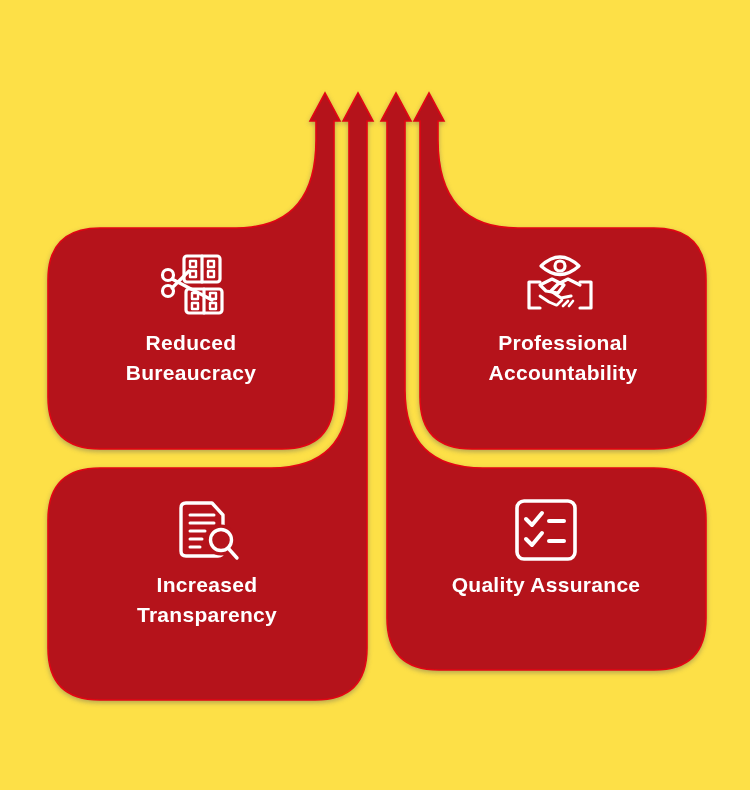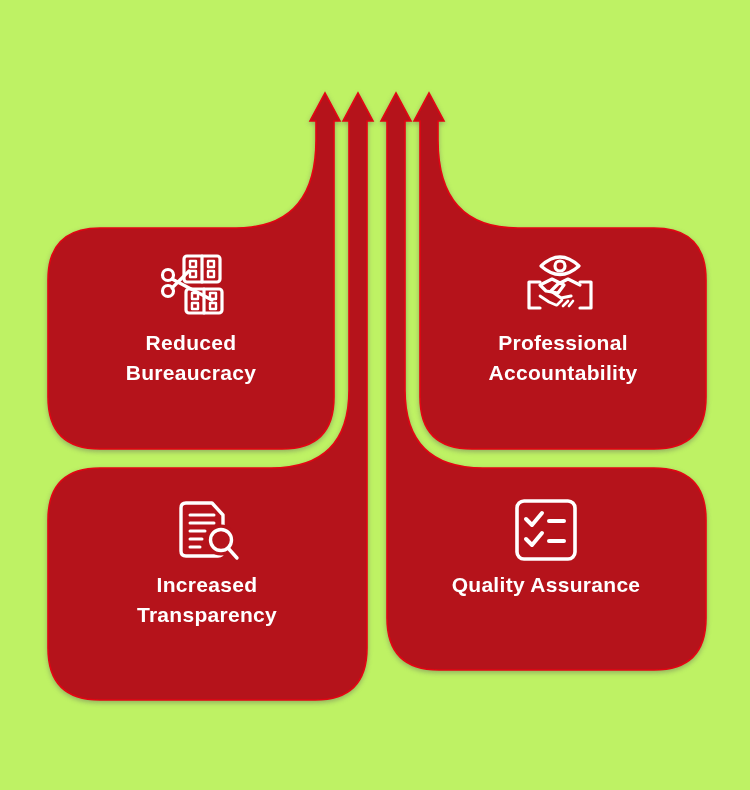--- a/index.html
+++ b/index.html
@@ -8,21 +8,21 @@
     background: #ffffff;
     width: 750px;
     height: 790px;
     overflow: hidden;
     font-family: "Liberation Sans", sans-serif;
   }
   .stage {
     position: relative;
     width: 750px;
     height: 790px;
-    background: #bef264;
+    background: #fde047;
   }
   svg { display: block; }
   .flow {
     filter: drop-shadow(0px 2px 2.5px rgba(90, 90, 90, 0.45));
   }
   .box-label {
     font-family: "Liberation Sans", sans-serif;
     font-weight: 700;
     font-size: 21px;
     letter-spacing: 0.3px;

